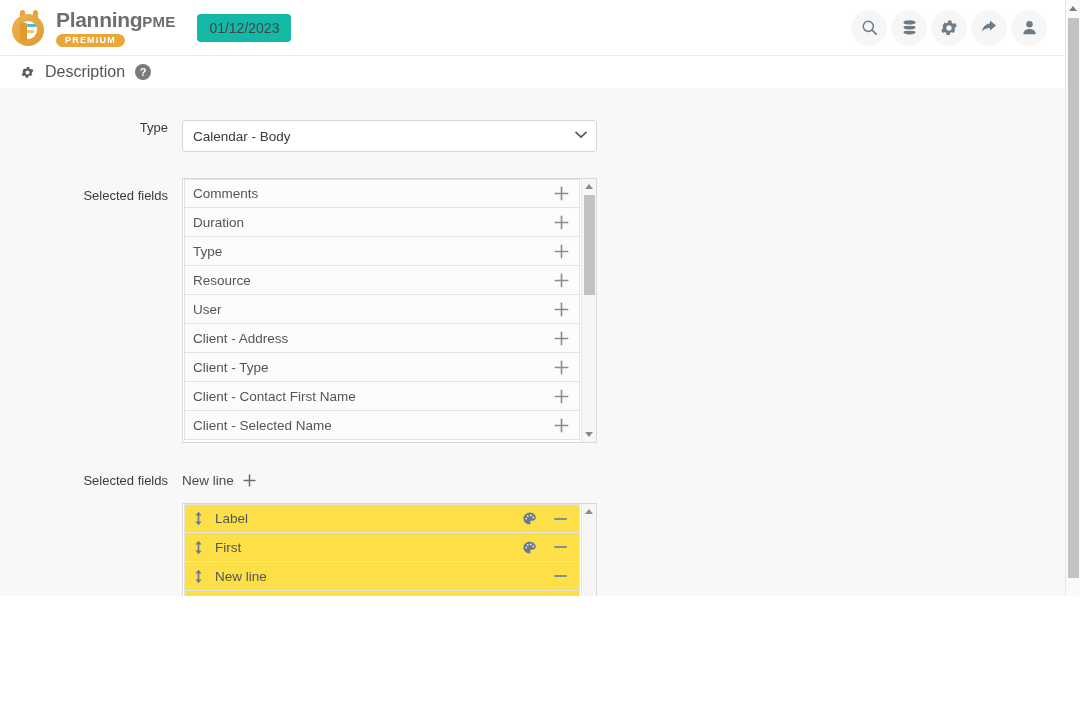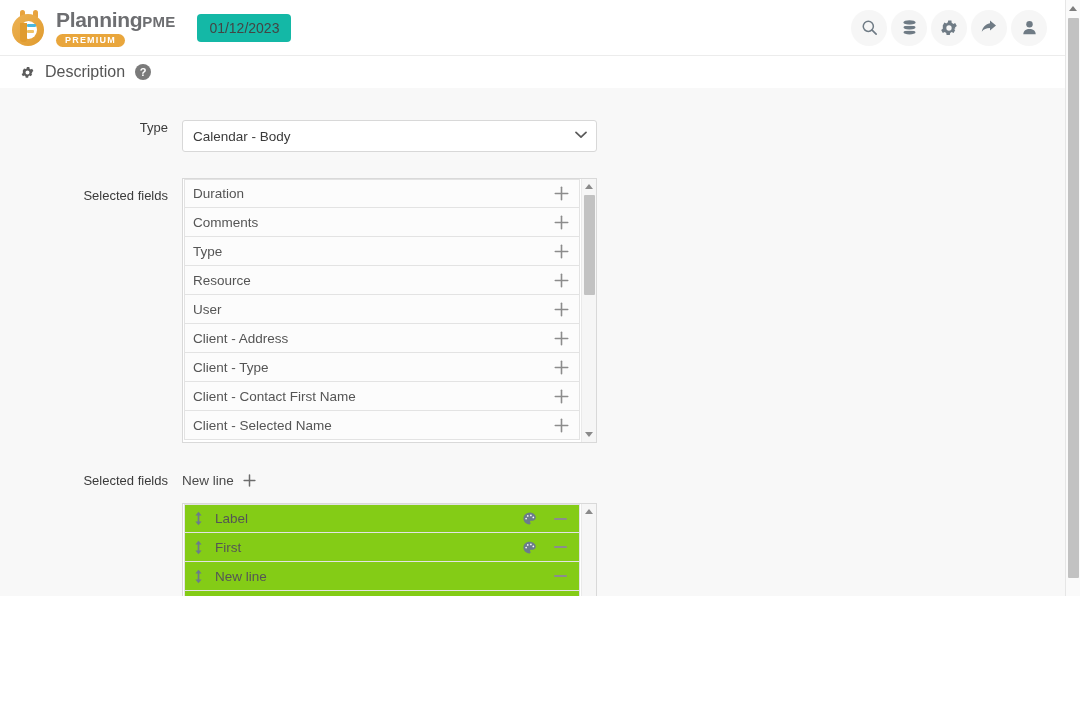--- a/index.html
+++ b/index.html
@@ -282,21 +282,21 @@
     gap: 9px;
     font-size: 13.5px;
     color: #4a4a4a;
     height: 20px;
   }
 
   .sel-row {
     height: 29px;
     border: 1px solid #e3e3e3;
     border-top: none;
-    background: #84cc16;
+    background: #fde047;
     display: flex;
     align-items: center;
     padding: 0 8px 0 6px;
     margin: 0 1px;
     font-size: 13.5px;
     color: #555555;
     gap: 10px;
   }
   .sel-row:first-child { border-top: 1px solid #e3e3e3; }
   .sel-row .sname { flex: 1; }
@@ -446,30 +446,30 @@
             <path d="M1 1.4 L6 6.2 L11 1.4" fill="none" stroke="#5a5a5a" stroke-width="1.7" stroke-linecap="round" stroke-linejoin="round"></path>
           </svg>
         </div>
       </div>
 
       <div class="form-row">
         <div class="form-label" style="padding-top:10px;">Selected fields</div>
         <div class="listbox" style="height:265px;">
           <div class="rows" id="available-rows">
               <div class="list-row">
+                <span class="rname">Comments</span>
+                <span class="plus-btn">
+                  <svg width="15" height="15" viewBox="0 0 16 16">
+                    <line x1="8" y1="1.4" x2="8" y2="14.6" stroke="#8c8c8c" stroke-width="1.7" stroke-linecap="round"></line>
+                    <line x1="1.4" y1="8" x2="14.6" y2="8" stroke="#8c8c8c" stroke-width="1.7" stroke-linecap="round"></line>
+                  </svg>
+                </span>
+              </div>
+              <div class="list-row">
                 <span class="rname">Duration</span>
-                <span class="plus-btn">
-                  <svg width="15" height="15" viewBox="0 0 16 16">
-                    <line x1="8" y1="1.4" x2="8" y2="14.6" stroke="#8c8c8c" stroke-width="1.7" stroke-linecap="round"></line>
-                    <line x1="1.4" y1="8" x2="14.6" y2="8" stroke="#8c8c8c" stroke-width="1.7" stroke-linecap="round"></line>
-                  </svg>
-                </span>
-              </div>
-              <div class="list-row">
-                <span class="rname">Comments</span>
                 <span class="plus-btn">
                   <svg width="15" height="15" viewBox="0 0 16 16">
                     <line x1="8" y1="1.4" x2="8" y2="14.6" stroke="#8c8c8c" stroke-width="1.7" stroke-linecap="round"></line>
                     <line x1="1.4" y1="8" x2="14.6" y2="8" stroke="#8c8c8c" stroke-width="1.7" stroke-linecap="round"></line>
                   </svg>
                 </span>
               </div>
               <div class="list-row">
                 <span class="rname">Type</span>
                 <span class="plus-btn">

